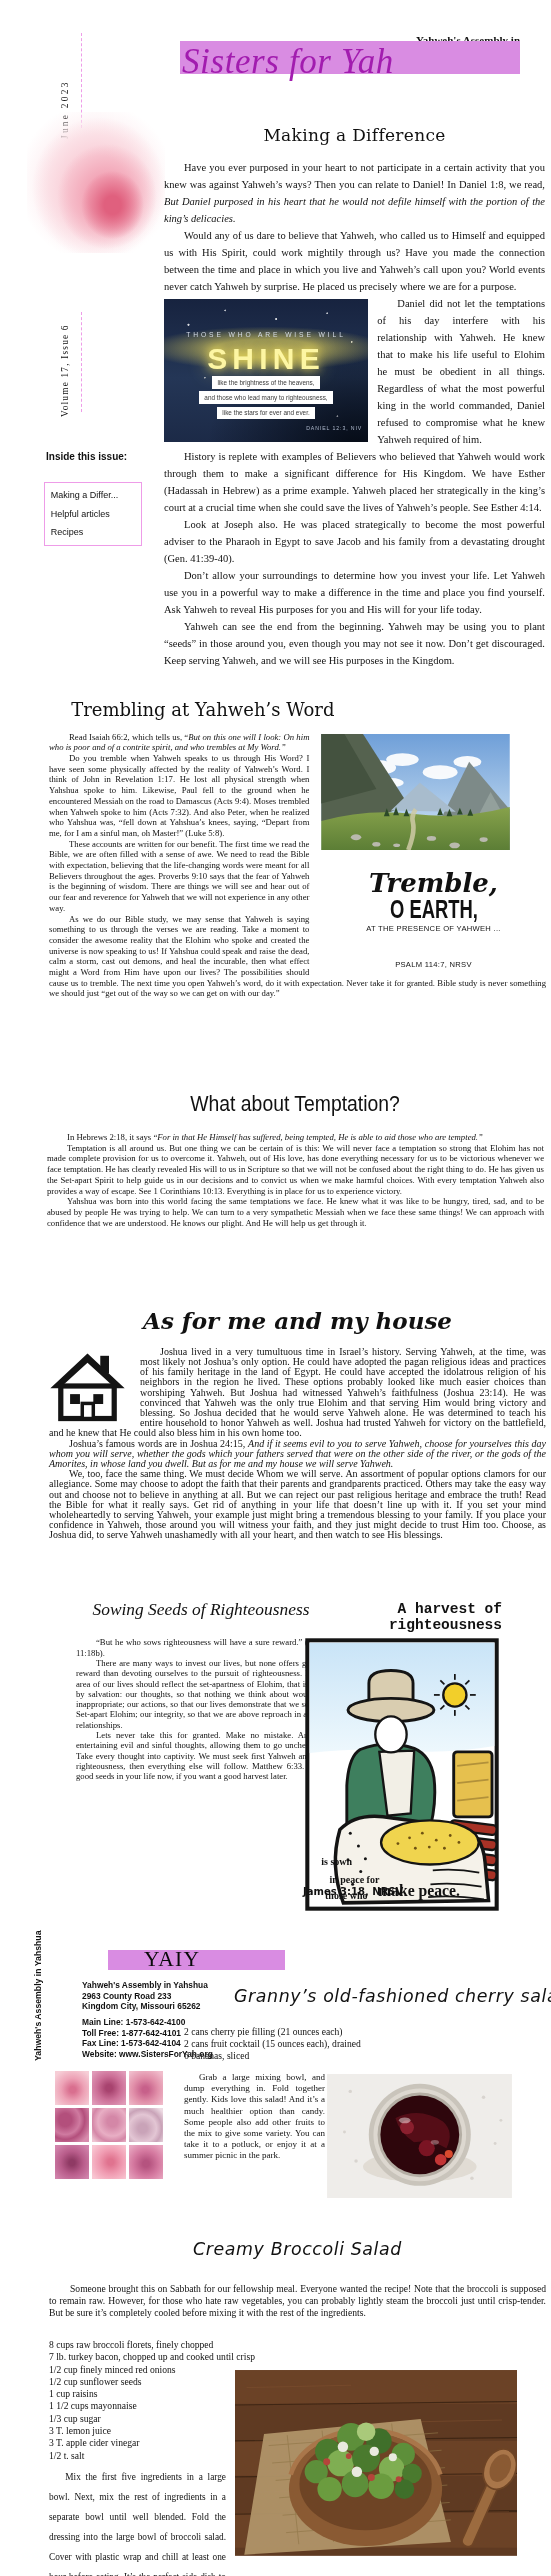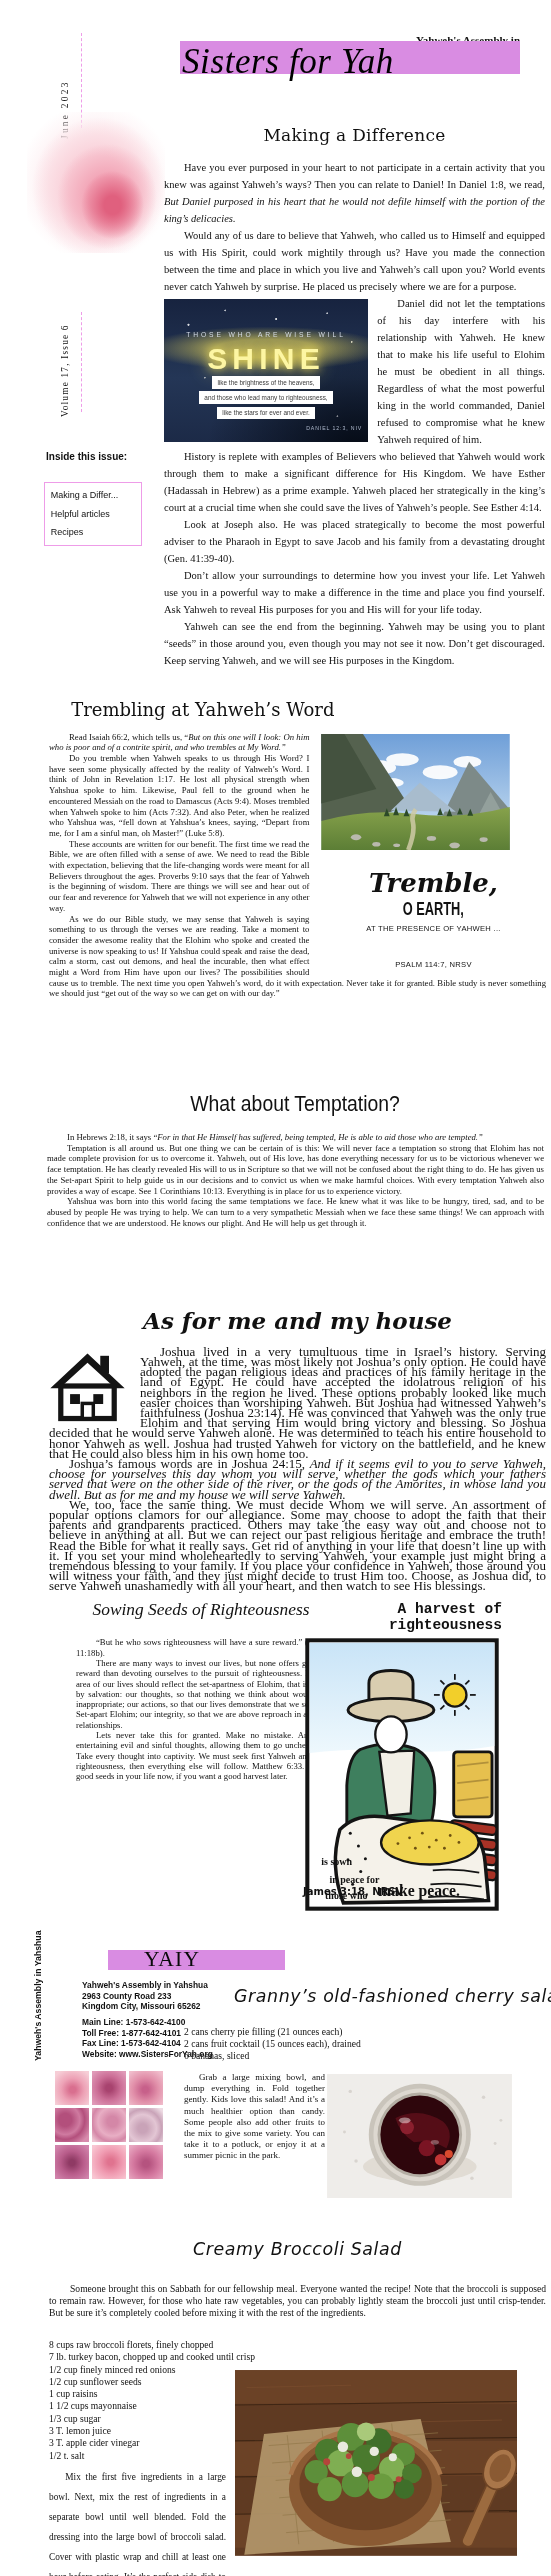--- a/index.html
+++ b/index.html
@@ -9,28 +9,28 @@
   }
   *{box-sizing:border-box;}
   html,body{margin:0;padding:0;background:#ffffff;}
   body{width:552px;height:2576px;position:relative;font-family:"Liberation Serif",serif;color:#111;}
   .abs{position:absolute;}
   .just{text-align:justify;}
   p{margin:0;text-indent:20px;}
   .it{font-style:italic;}
   .art-lg{font-size:10.5px;line-height:17px;}
   .art-sm{font-size:8.7px;line-height:10.7px;}
-  .art-sm4{font-size:13px;line-height:10.2px;}
+  .art-sm4{font-size:10px;line-height:10.2px;}
   .art-sm5{font-size:8.7px;line-height:10.3px;}
   .rec{font-size:9.6px;line-height:12.2px;}
 
   
   .org-line{left:381px;top:34px;width:139px;text-align:right;font-weight:bold;font-size:11px;font-family:"Liberation Serif",serif;}
   .banner{left:180px;top:41px;width:340px;height:33px;background:var(--banner-pink);}
-  .nl-title{left:182px;top:42px;font-style:italic;font-size:35px;font-family:"Liberation Serif",serif;letter-spacing:0.6px;color:#000000;}
+  .nl-title{left:182px;top:42px;font-style:italic;font-size:35px;font-family:"Liberation Serif",serif;letter-spacing:0.6px;color:#a21caf;}
   .vert{writing-mode:vertical-rl;transform:rotate(180deg);}
   .vert-date{left:60px;top:37px;height:102px;font-size:9.3px;letter-spacing:2.3px;}
   .vert-vol{left:60px;top:311px;height:106px;font-size:9.3px;letter-spacing:1.2px;}
   .dash{width:0;border-left:1.2px dashed var(--box-border-pink);}
   .dash1{left:81px;top:33px;height:95px;}
   .dash2{left:81px;top:312px;height:100px;}
   .rose-photo{left:27px;top:112px;width:138px;height:141px;
     background:
       radial-gradient(ellipse at 62% 66%, #e0607e 0 7%, rgba(224,96,126,0) 26%),
       radial-gradient(ellipse at 58% 60%, #f2a3b5 0 16%, rgba(242,163,181,0) 44%),
@@ -78,21 +78,21 @@
   .shine-l1{position:relative;margin-top:27px;text-align:center;color:#d6ddea;font-family:"Liberation Sans",sans-serif;font-size:6.7px;letter-spacing:2.9px;}
   .shine-word{position:relative;text-align:center;font-family:"Liberation Sans",sans-serif;font-weight:bold;font-size:30px;line-height:31px;color:#fdf6a3;letter-spacing:5.2px;
     text-shadow:0 0 8.1px var(--glow-yellow),0 0 20px var(--glow-yellow);}
   .shine-box{position:relative;background:#fff;color:#3a3a3a;font-family:"Liberation Sans",sans-serif;font-size:6.4px;line-height:7.6px;padding:2.3px 5.8px;margin:2.9px auto 0;width:fit-content;}
   .shine-ref{position:absolute;right:5.8px;bottom:4.1px;color:#aeb9cd;font-family:"Liberation Sans",sans-serif;font-size:5.2px;letter-spacing:0.9px;}
 
   
   .a2col{float:right;width:225px;margin:2.3px 0 4.6px 11.6px;}
   .tremble{width:168px;margin:20px auto 0;text-align:center;}
   .trem1{font-family:"DejaVu Serif",serif;font-style:italic;font-weight:bold;font-size:26px;line-height:27px;}
-  .trem2{font-family:"Liberation Sans",sans-serif;font-weight:bold;font-size:16px;line-height:24.4px;}
+  .trem2{font-family:"Liberation Sans",sans-serif;font-weight:bold;font-size:23px;line-height:24.4px;}
   .trem2 span{display:inline-block;transform:scale(.8,1.12);}
   .trem3{font-family:"Liberation Sans",sans-serif;font-size:7.6px;letter-spacing:0.3px;margin-top:2.3px;}
   .trem4{font-family:"Liberation Sans",sans-serif;font-size:7.6px;margin-top:27px;letter-spacing:0.3px;}
 
   .house{float:left;width:77px;height:72px;margin:3.5px 14px 1.2px 0;}
 
   .fig{position:relative;width:194px;margin:4.6px auto 0;}
   .ov{position:absolute;font-family:Liberation Serif, serif;font-weight:bold;color:#111;}
   .ov1{left:16.3px;top:218px;font-size:10px;}
   .ov2{left:24.4px;top:236px;font-size:10px;}

